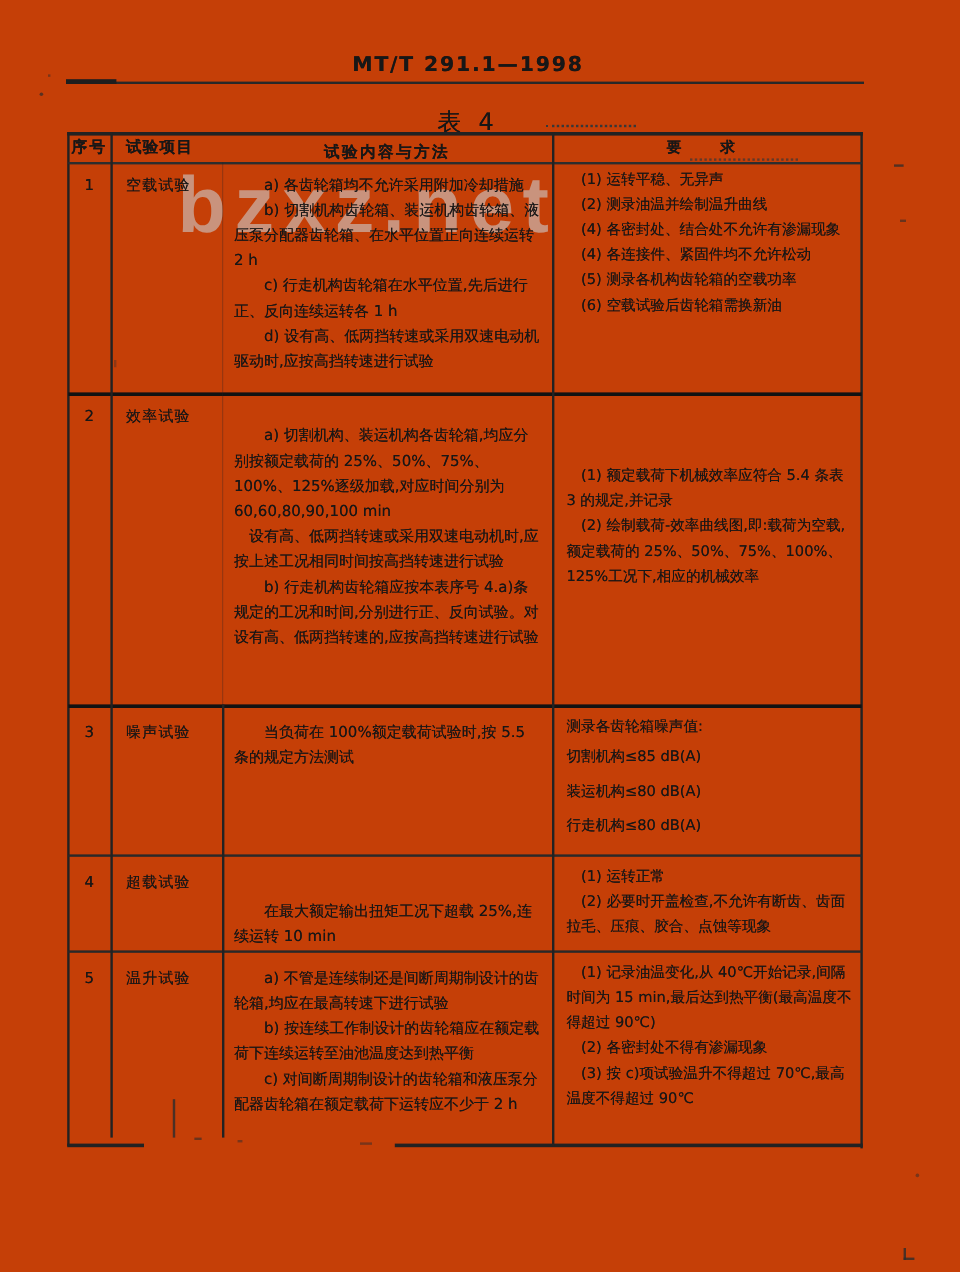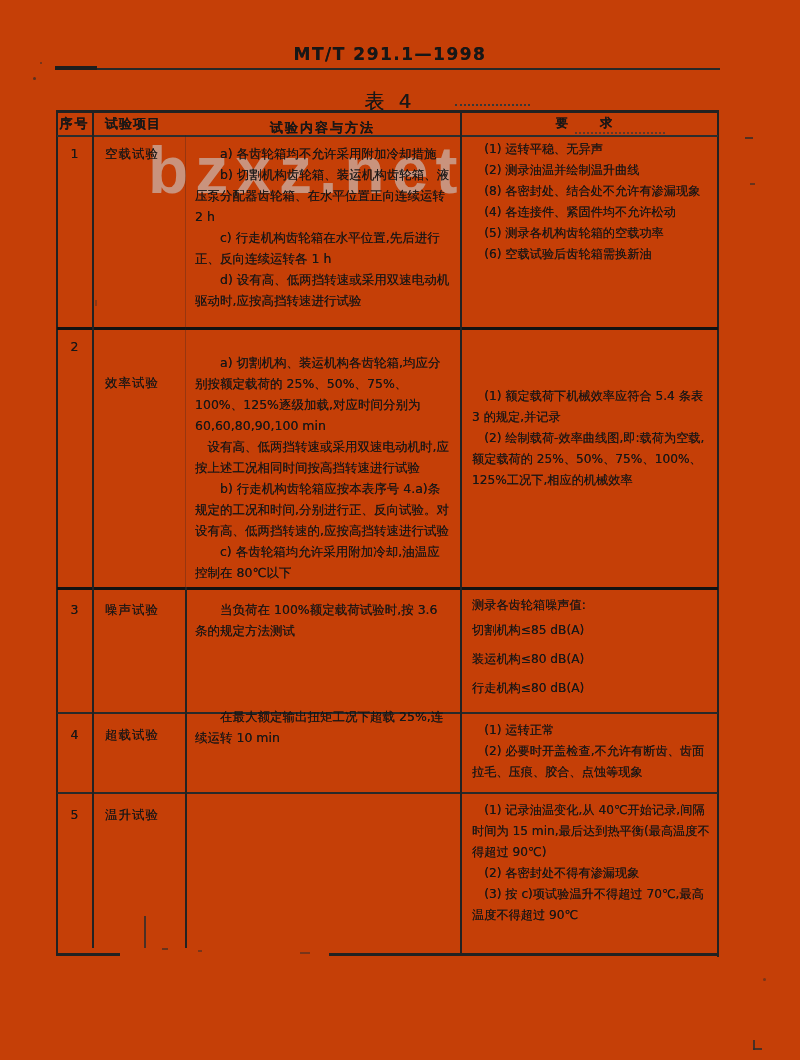--- a/index.html
+++ b/index.html
@@ -107,63 +107,67 @@
     <div class="cell c-item ink" style="top:33px;">空载试验</div>
     <div class="cell c-content ink" style="top:29px;">
       <p class="para">a) 各齿轮箱均不允许采用附加冷却措施</p>
       <p class="para">b) 切割机构齿轮箱、装运机构齿轮箱、液压泵分配器齿轮箱、在水平位置正向连续运转2 h</p>
       <p class="para">c) 行走机构齿轮箱在水平位置,先后进行正、反向连续运转各 1 h</p>
       <p class="para">d) 设有高、低两挡转速或采用双速电动机驱动时,应按高挡转速进行试验</p>
     </div>
     <div class="cell c-req ink" style="top:29px;">
       <p class="para" style="text-indent:1em;">(1) 运转平稳、无异声</p>
       <p class="para" style="text-indent:1em;">(2) 测录油温并绘制温升曲线</p>
-      <p class="para" style="text-indent:1em;">(8) 各密封处、结合处不允许有渗漏现象</p>
+      <p class="para" style="text-indent:1em;">(4) 各密封处、结合处不允许有渗漏现象</p>
       <p class="para" style="text-indent:1em;">(4) 各连接件、紧固件均不允许松动</p>
       <p class="para" style="text-indent:1em;">(5) 测录各机构齿轮箱的空载功率</p>
       <p class="para" style="text-indent:1em;">(6) 空载试验后齿轮箱需换新油</p>
     </div>
 
     <div class="cell c-num ink" style="top:226px;">2</div>
-    <div class="cell c-item ink" style="top:226px;margin-top:36px;">效率试验</div>
+    <div class="cell c-item ink" style="top:226px;">效率试验</div>
     <div class="cell c-content ink" style="top:238px;">
       <p class="para">a) 切割机构、装运机构各齿轮箱,均应分别按额定载荷的 25%、50%、75%、100%、125%逐级加载,对应时间分别为 60,60,80,90,100 min</p>
       <p class="para" style="text-indent:1em;">设有高、低两挡转速或采用双速电动机时,应按上述工况相同时间按高挡转速进行试验</p>
       <p class="para">b) 行走机构齿轮箱应按本表序号 4.a)条规定的工况和时间,分别进行正、反向试验。对设有高、低两挡转速的,应按高挡转速进行试验</p>
-      <p class="para">c) 各齿轮箱均允许采用附加冷却,油温应控制在 80℃以下</p>
     </div>
     <div class="cell c-req ink" style="top:231px;margin-top:45px;">
       <p class="para" style="text-indent:1em;">(1) 额定载荷下机械效率应符合 5.4 条表 3 的规定,并记录</p>
       <p class="para" style="text-indent:1em;">(2) 绘制载荷-效率曲线图,即:载荷为空载,额定载荷的 25%、50%、75%、100%、125%工况下,相应的机械效率</p>
     </div>
 
     <div class="cell c-num ink" style="top:489px;">3</div>
     <div class="cell c-item ink" style="top:489px;">噪声试验</div>
     <div class="cell c-content ink" style="top:485px;">
-      <p class="para">当负荷在 100%额定载荷试验时,按 3.6 条的规定方法测试</p>
+      <p class="para">当负荷在 100%额定载荷试验时,按 5.5 条的规定方法测试</p>
     </div>
     <div class="cell c-req ink" style="top:485px;">
       <p class="para flush">测录各齿轮箱噪声值:</p>
       <p class="para flush" style="line-height:29px;">切割机构≤85 dB(A)</p>
       <p class="para flush" style="line-height:29px;">装运机构≤80 dB(A)</p>
       <p class="para flush" style="line-height:29px;">行走机构≤80 dB(A)</p>
     </div>
 
     <div class="cell c-num ink" style="top:614px;">4</div>
     <div class="cell c-item ink" style="top:614px;">超载试验</div>
-    <div class="cell c-content ink" style="top:592px;">
+    <div class="cell c-content ink" style="top:634px;">
       <p class="para">在最大额定输出扭矩工况下超载 25%,连续运转 10 min</p>
     </div>
     <div class="cell c-req ink" style="top:610px;">
       <p class="para" style="text-indent:1em;">(1) 运转正常</p>
       <p class="para" style="text-indent:1em;">(2) 必要时开盖检查,不允许有断齿、齿面拉毛、压痕、胶合、点蚀等现象</p>
     </div>
 
     <div class="cell c-num ink" style="top:694px;">5</div>
     <div class="cell c-item ink" style="top:694px;">温升试验</div>
+    <div class="cell c-content ink" style="top:690px;">
+      <p class="para">a) 不管是连续制还是间断周期制设计的齿轮箱,均应在最高转速下进行试验</p>
+      <p class="para">b) 按连续工作制设计的齿轮箱应在额定载荷下连续运转至油池温度达到热平衡</p>
+      <p class="para">c) 对间断周期制设计的齿轮箱和液压泵分配器齿轮箱在额定载荷下运转应不少于 2 h</p>
+    </div>
     <div class="cell c-req ink" style="top:690px;">
       <p class="para" style="text-indent:1em;">(1) 记录油温变化,从 40℃开始记录,间隔时间为 15 min,最后达到热平衡(最高温度不得超过 90℃)</p>
       <p class="para" style="text-indent:1em;">(2) 各密封处不得有渗漏现象</p>
       <p class="para" style="text-indent:1em;">(3) 按 c)项试验温升不得超过 70℃,最高温度不得超过 90℃</p>
     </div>
   </div>
 
   <div class="art" style="left:33px;top:77px;width:3px;height:3px;border-radius:50%;opacity:.7;"></div>
   <div class="art" style="left:40px;top:62px;width:2px;height:2px;opacity:.5;"></div>
   <div class="art dotline" style="left:455px;top:104px;width:75px;height:0;"></div>

